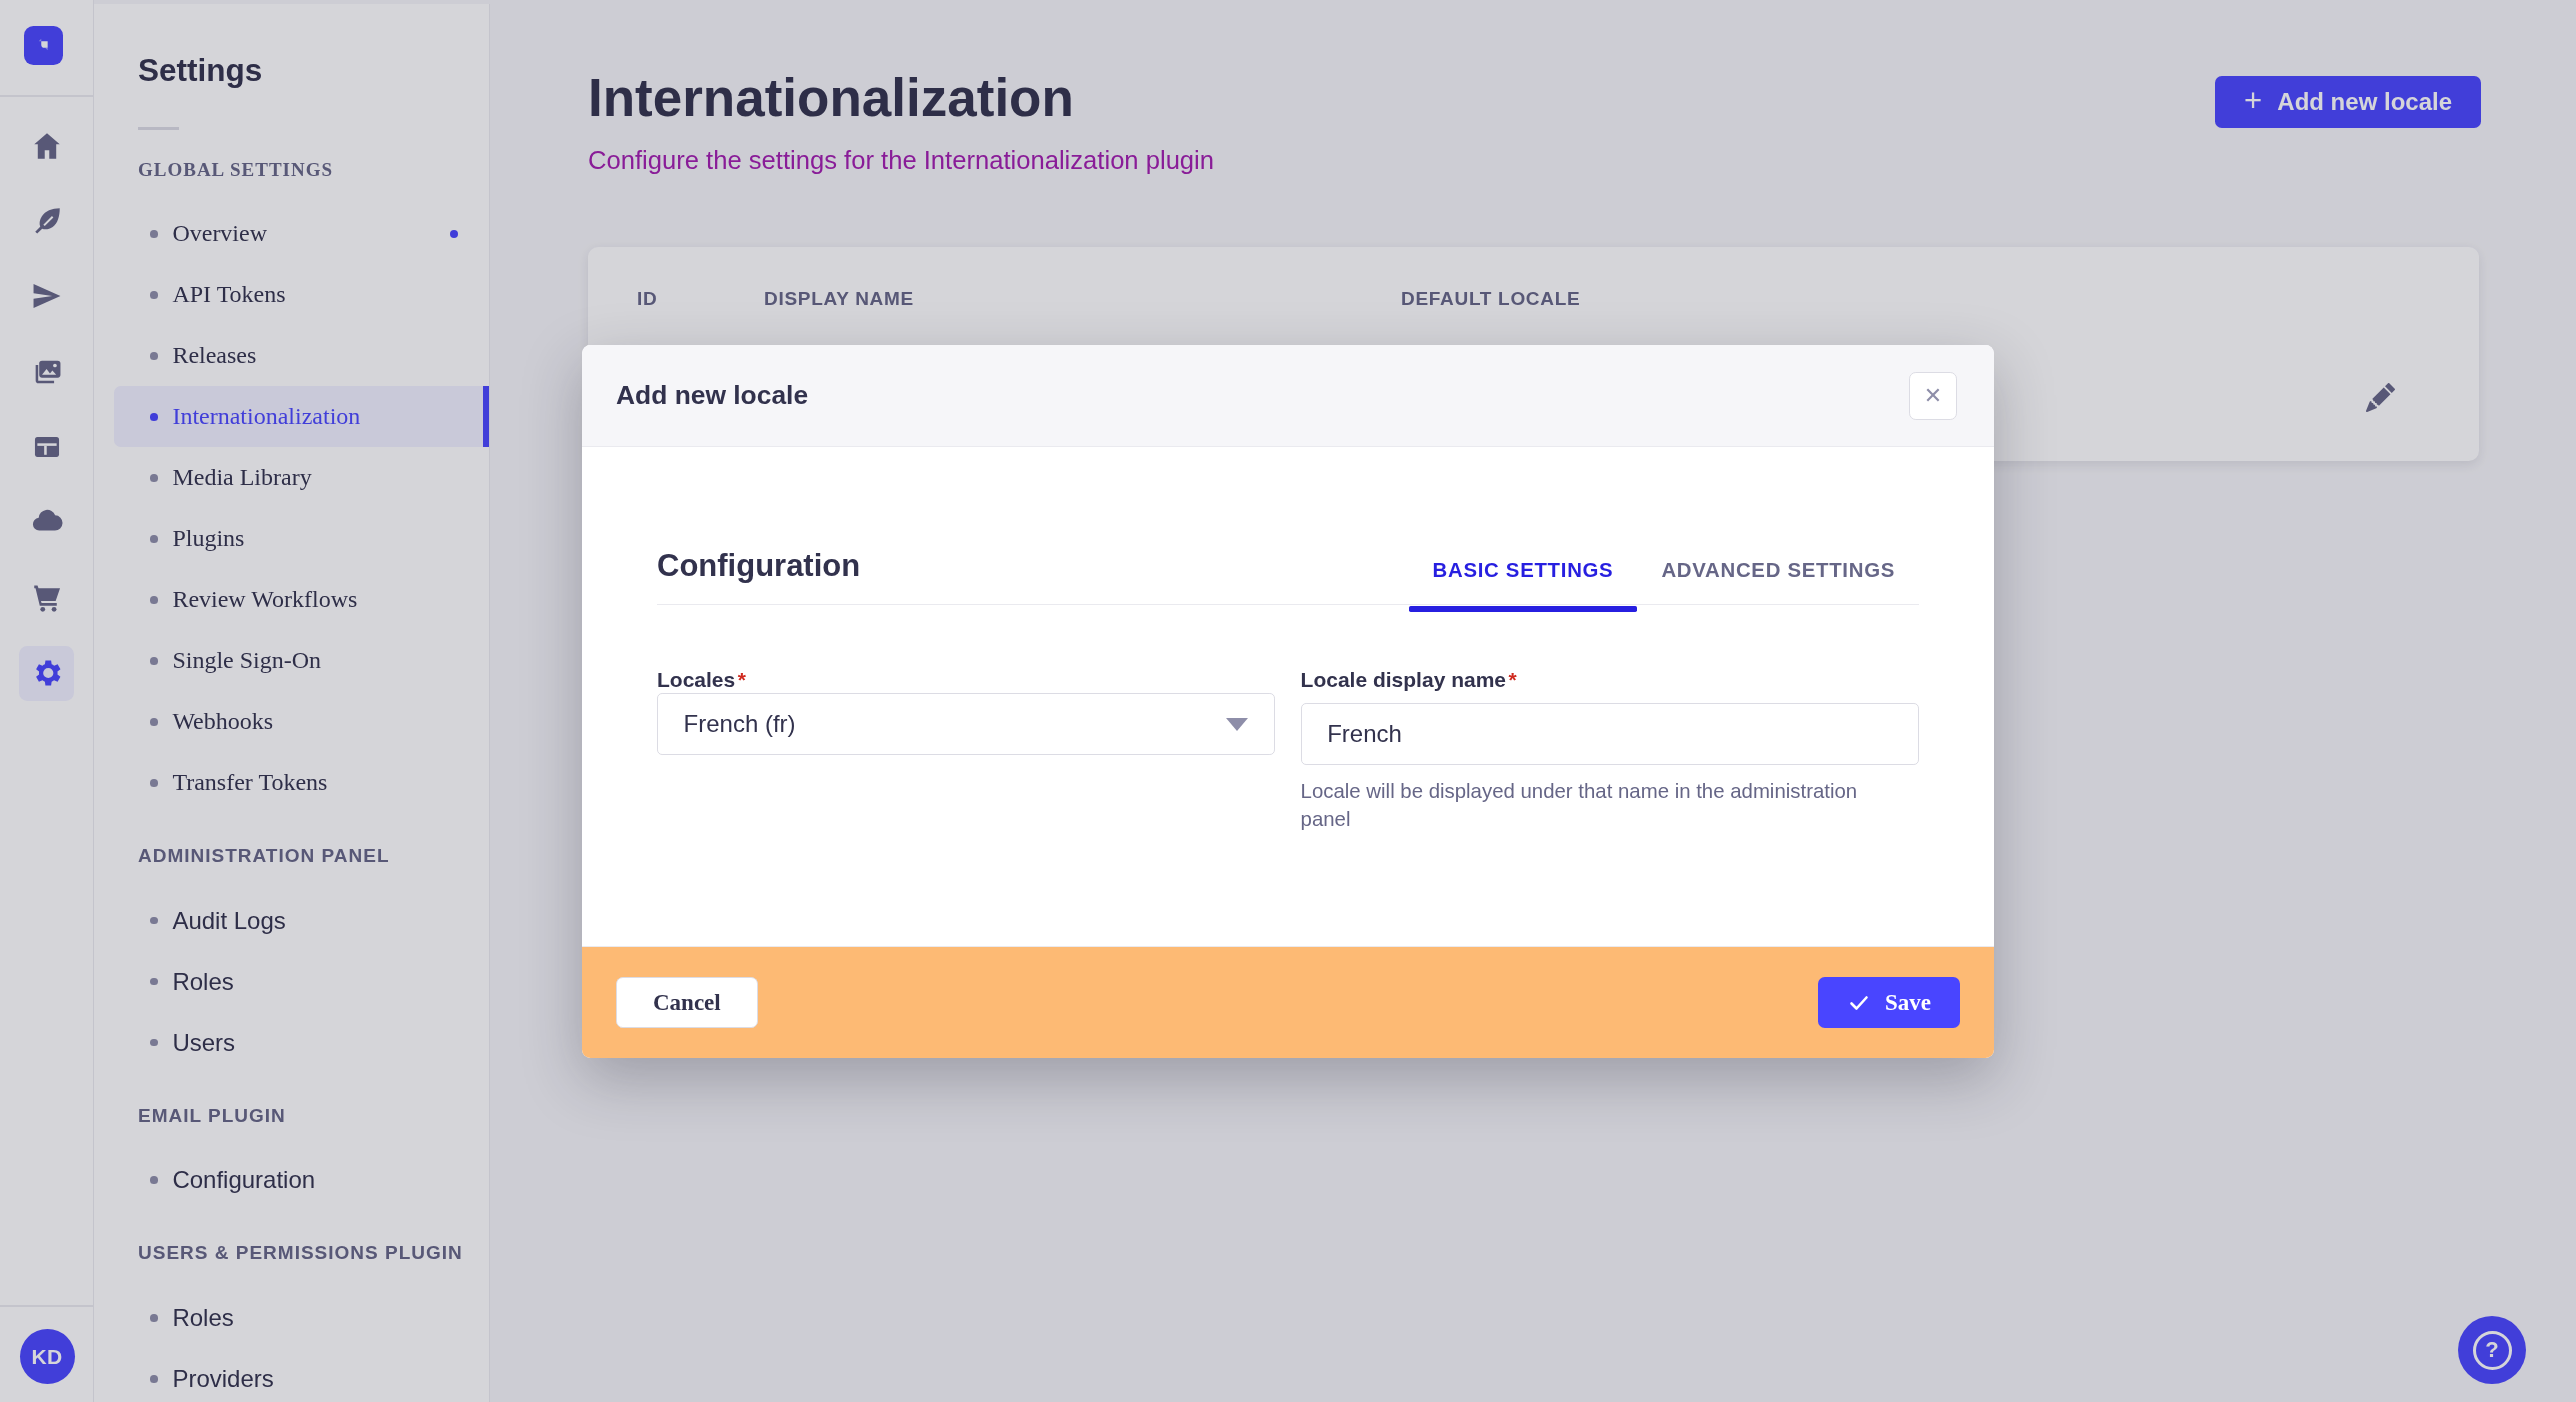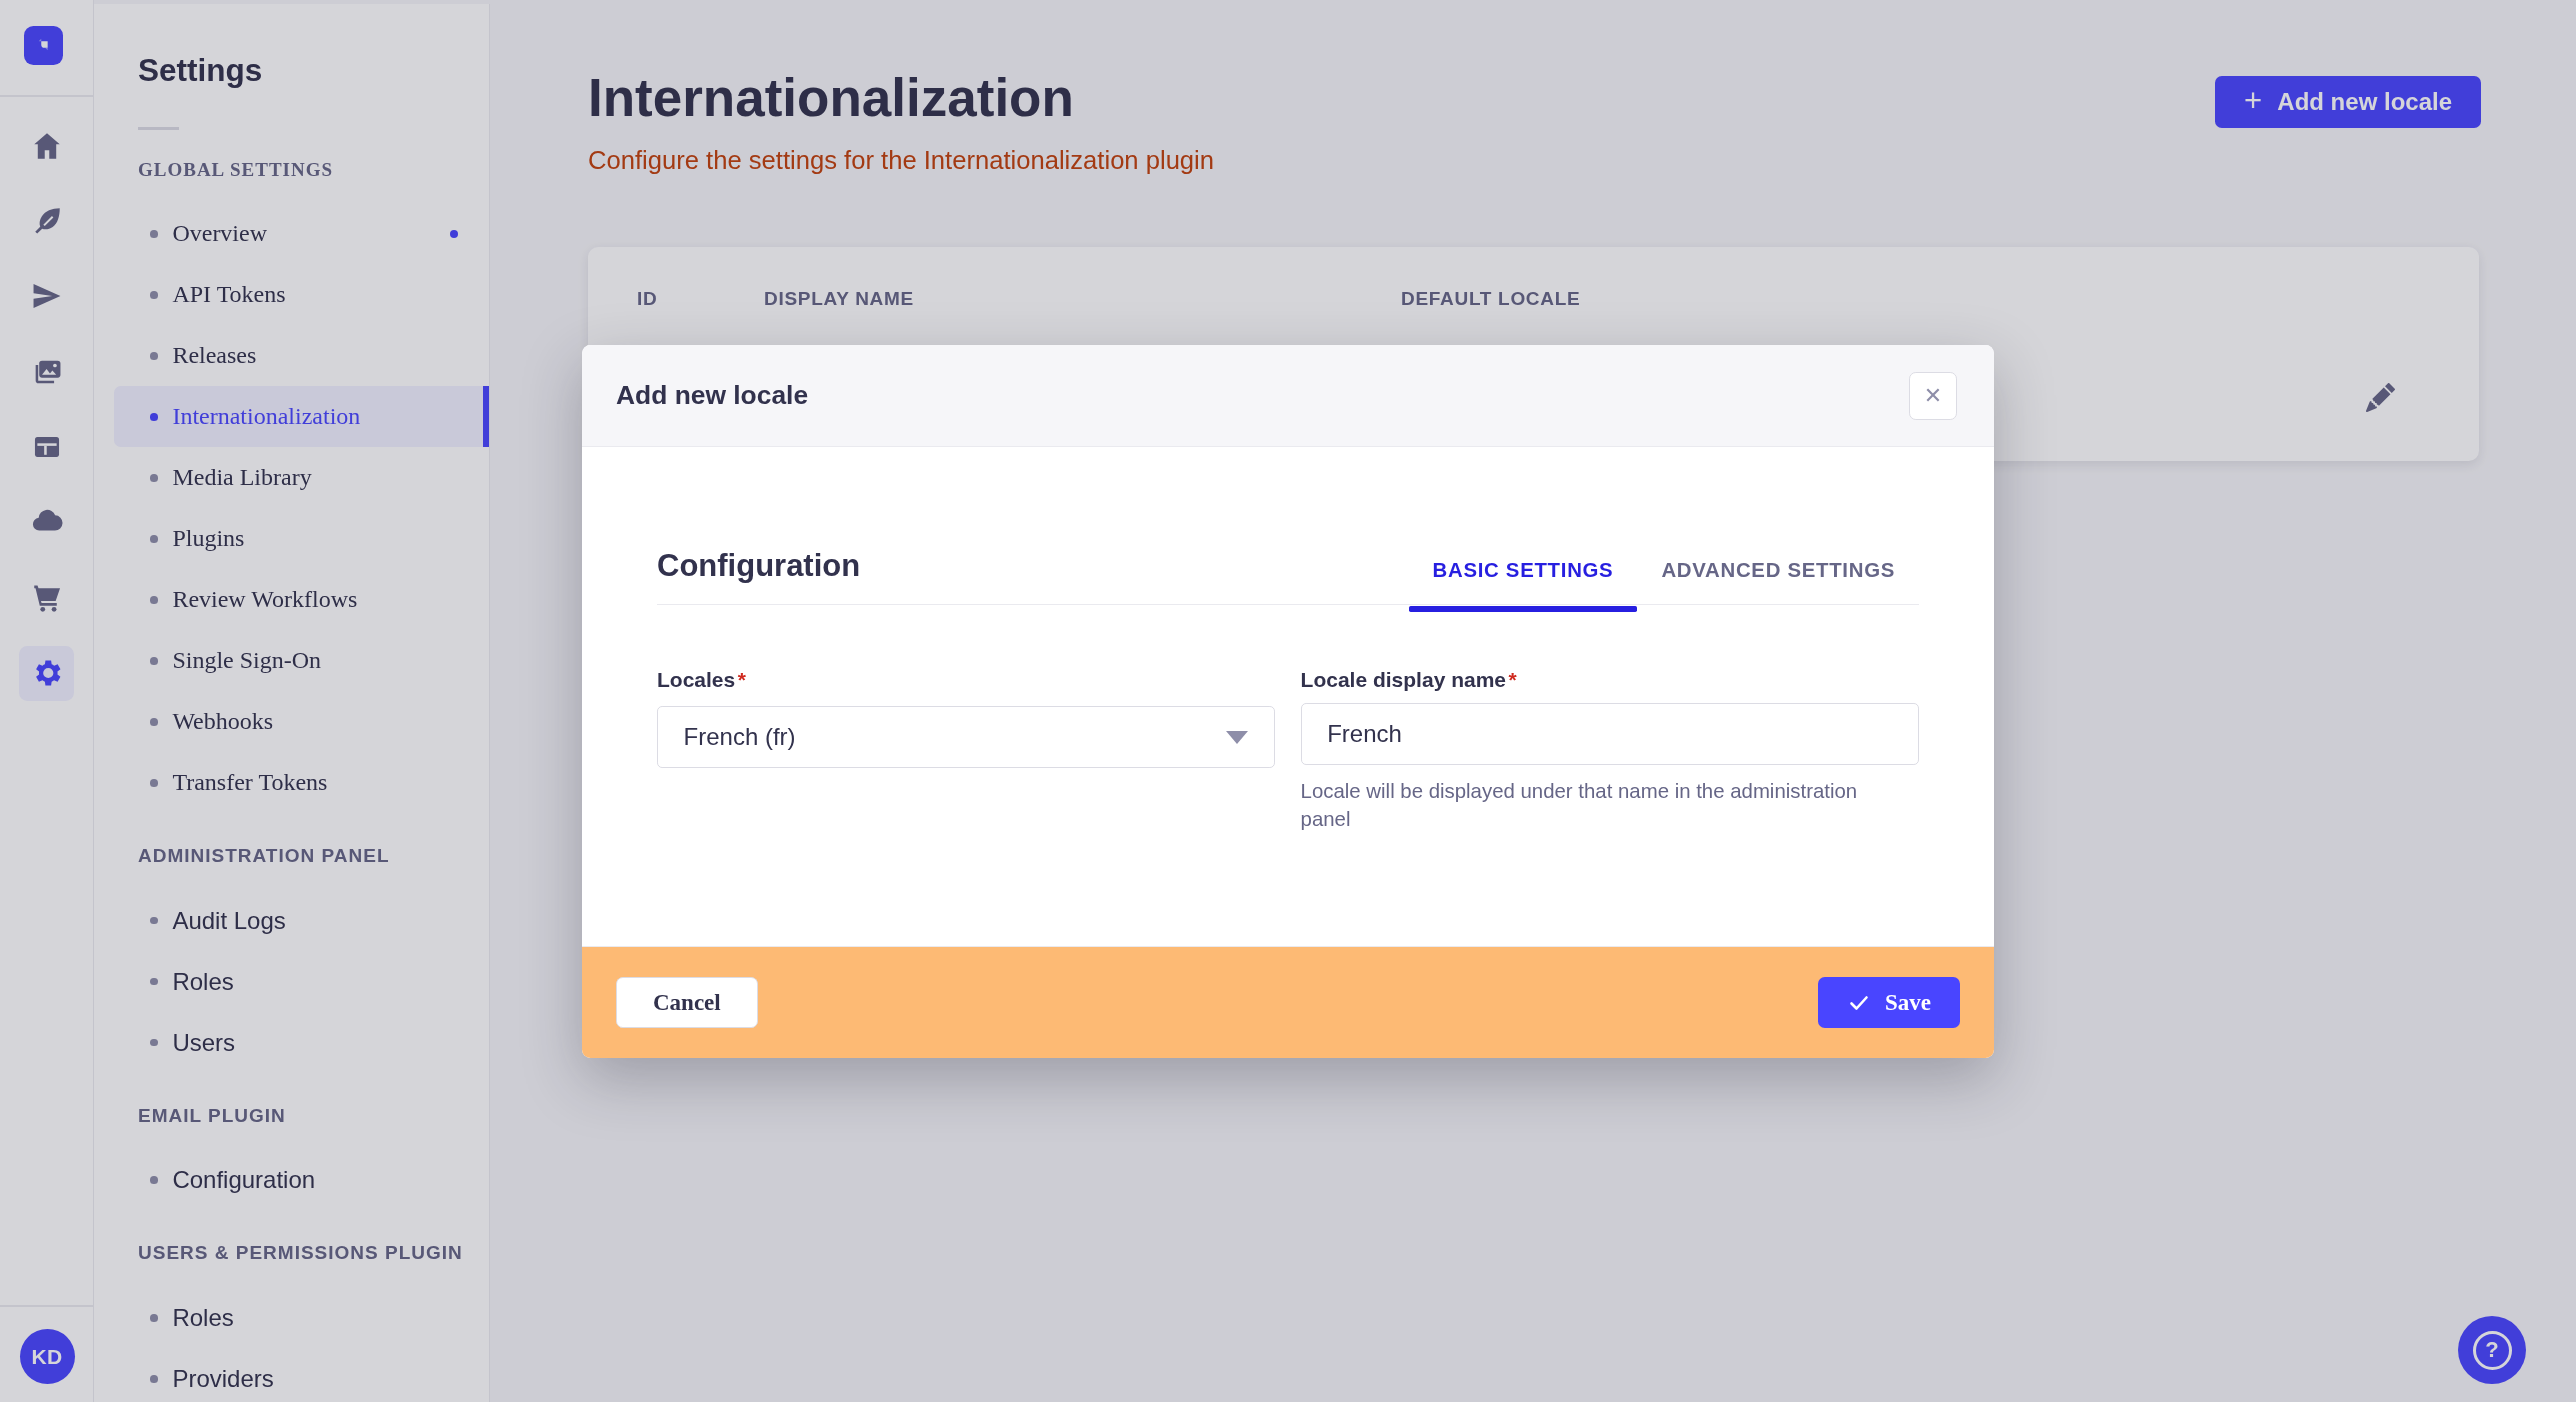--- a/index.html
+++ b/index.html
@@ -30,21 +30,21 @@
   .nav-item { position:relative; height:61px; line-height:61px; margin-left:20.4px; padding-left:58px; font-size:24px; color:#32324d; cursor:pointer; border-radius:6.8px; }
   .nav-item::before { content:''; position:absolute; left:36px; top:27px; width:7.7px; height:7.7px; border-radius:50%; background:#8e8ea9; }
   .nav-item.active { background:#f0f0ff; color:#4945ff; font-weight:500; }
   .nav-item.active::before { background:#4945ff; }
   .nav-item.active .edge-bar { position:absolute; right:0; top:0; width:6px; height:61px; background:#4945ff; }
   .notif-dot { position:absolute; right:31px; top:26.4px; width:8.5px; height:8.5px; border-radius:50%; background:#4945ff; }
 
   
   .main { position:absolute; left:490px; top:0; width:2086px; height:1402px; background:#f6f6f9; padding:65px 0 0 98px; }
   .page-title { font-size:53px; font-weight:700; color:#32324d; line-height:65px; }
-  .page-sub { margin-top:13.6px; font-size:25.6px; color:#c2410c; line-height:32px; }
+  .page-sub { margin-top:13.6px; font-size:25.6px; color:#a21caf; line-height:32px; }
   .add-btn { position:absolute; top:76px; right:95px; height:52px; padding:0 29px; background:#4945ff; border:none; border-radius:6.8px; color:#fff; font-size:24px; font-weight:600; font-family:inherit; display:flex; align-items:center; gap:15.3px; cursor:pointer; }
   .add-btn .plus { font-size:31px; font-weight:400; line-height:1; margin-top:-3.4px; }
 
   .card { position:absolute; left:98px; top:247px; width:1891px; height:214px; background:#fff; border-radius:10.2px; box-shadow:0 3.4px 12px rgba(33,33,52,.10); }
   .col-head { position:absolute; top:41px; font-size:19px; font-weight:700; letter-spacing:0.7px; color:#666687; }
   .col-id { left:49px; } .col-name { left:176px; } .col-locale { left:813px; }
   .row-edit { position:absolute; right:82px; top:135px; width:34px; height:34px; border:none; background:transparent; cursor:pointer; }
   .row-edit svg { width:29px; height:29px; fill:#666687; }
 
   
@@ -61,21 +61,21 @@
   .config-row { display:flex; justify-content:space-between; align-items:flex-end; margin-top:101px; border-bottom:1.7px solid #eaeaef; padding-bottom:20.4px; }
   .config-title { font-size:31px; font-weight:700; color:#32324d; }
   .tabs { display:flex; }
   .tab { position:relative; padding:0 24px; font-size:20.4px; font-weight:700; letter-spacing:0.7px; color:#666687; line-height:27px; cursor:pointer; background:none; border:none; font-family:inherit; }
   .tab.active { color:#271fe0; }
   .tab.active::after { content:''; position:absolute; left:0; right:0; bottom:-28px; height:6px; border-radius:1.7px; background:#271fe0; }
   .fields { display:flex; gap:25.6px; margin-top:63px; }
   .field { width:618px; }
   .field-label { font-size:21px; font-weight:600; color:#32324d; }
   .req { color:#d02b20; margin-left:2.6px; }
-  .select-box { margin-top:14px; height:62px; border:1.7px solid #dcdce4; border-radius:5.1px; background:#fff; display:flex; align-items:center; justify-content:space-between; padding:0 25.6px; font-size:24px; color:#32324d; cursor:pointer; }
+  .select-box { margin-top:1px; height:62px; border:1.7px solid #dcdce4; border-radius:5.1px; background:#fff; display:flex; align-items:center; justify-content:space-between; padding:0 25.6px; font-size:24px; color:#32324d; cursor:pointer; }
   .caret { width:0; height:0; border-left:11px solid transparent; border-right:11px solid transparent; border-top:13.6px solid #8e8ea9; }
   .text-input { margin-top:11px; width:100%; height:62px; border:1.7px solid #dcdce4; border-radius:5.1px; padding:0 25.6px; font-size:24px; color:#32324d; font-family:inherit; background:#fff; outline:none; }
   .field-help { margin-top:12px; font-size:20.4px; line-height:28px; color:#666687; max-width:596px; }
   .modal-footer { position:absolute; left:0; right:0; bottom:0; height:112px; background:#fdba74; border-top:1.7px solid #eaeaef; display:flex; align-items:center; justify-content:space-between; padding:2px 34px;font-family:Liberation Serif, serif; }
   .btn-cancel { height:51px; padding:0 36px; background:#fff; border:1.7px solid #dcdce4; border-radius:6.8px; font-size:23px; font-weight:600; color:#32324d; font-family:inherit; cursor:pointer; }
   .btn-save { height:51px; padding:0 29px; background:#4945ff; border:none; border-radius:6.8px; font-size:23px; font-weight:600; color:#fff; font-family:inherit; cursor:pointer; display:flex; align-items:center; gap:13.6px; }
   .btn-save svg { width:24px; height:24px; }
 </style>
 </head>
 <body>

